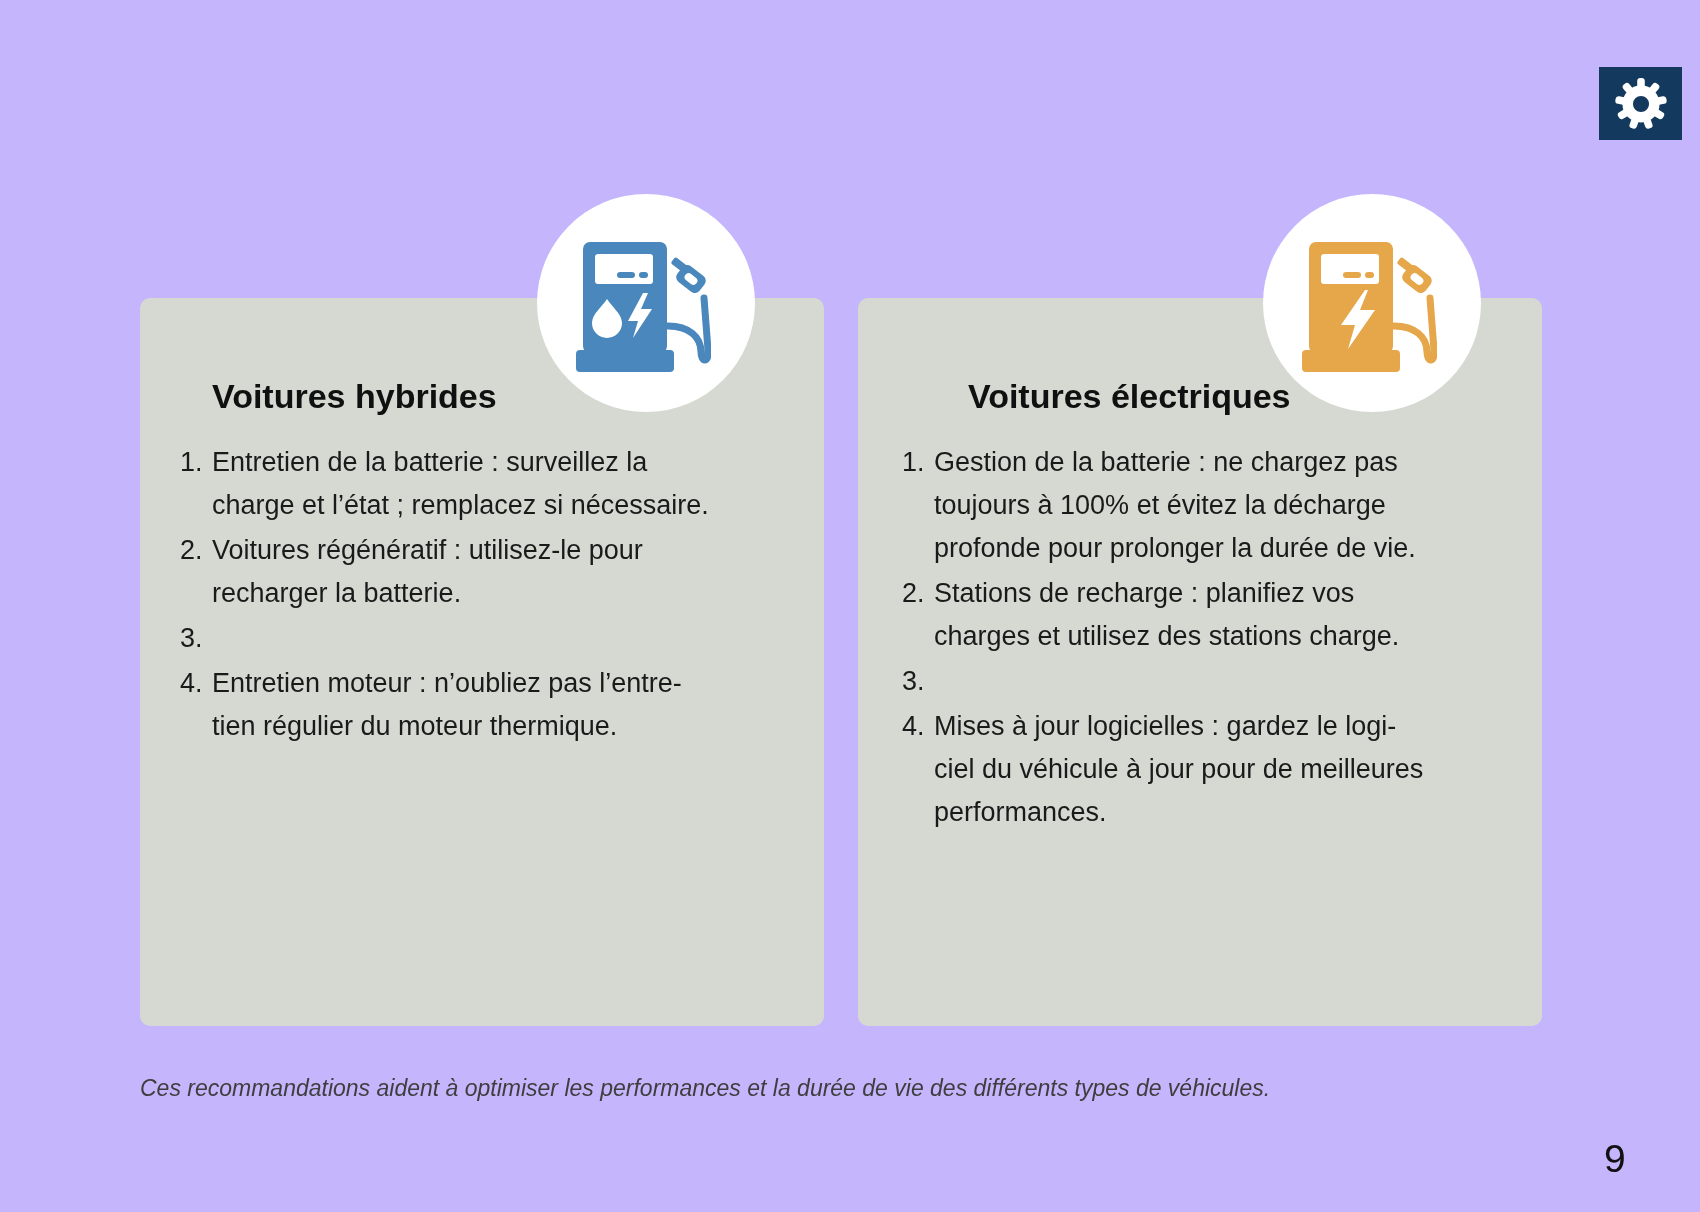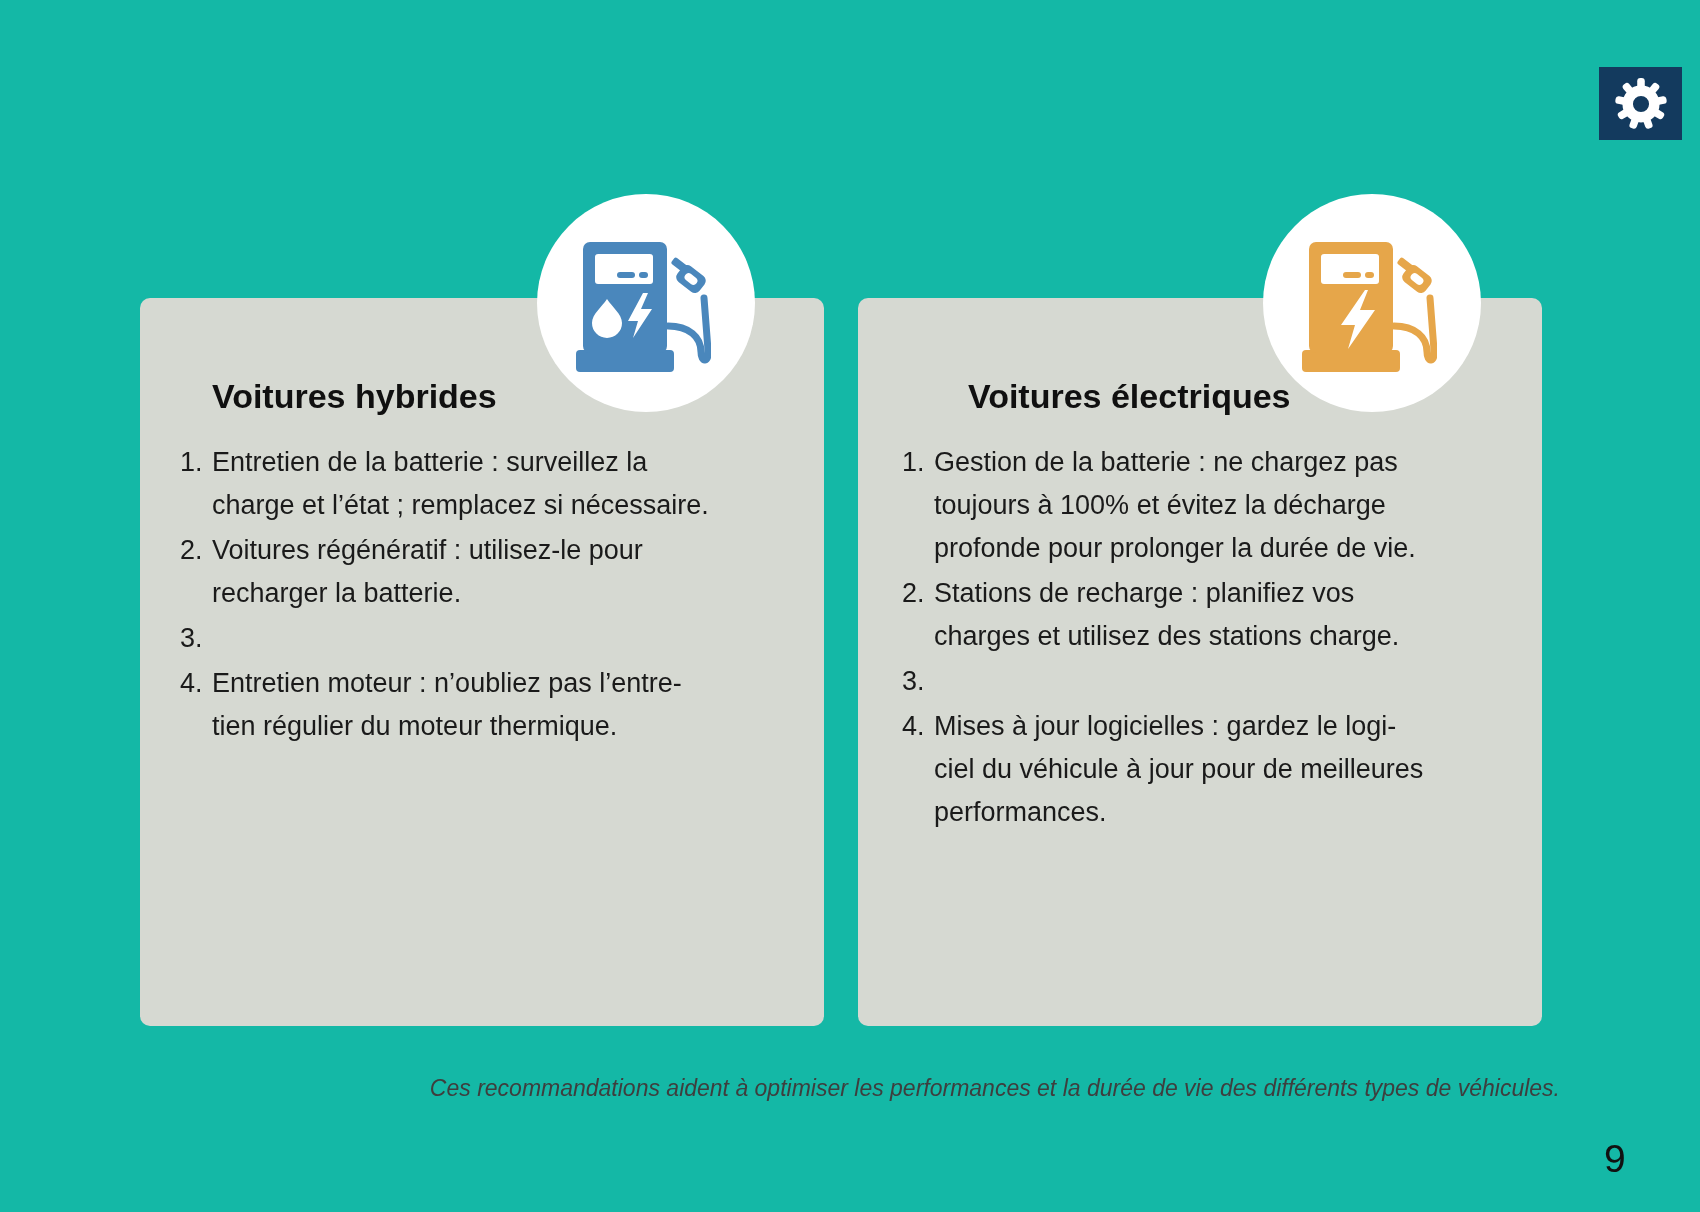--- a/index.html
+++ b/index.html
@@ -1,17 +1,17 @@
 <!DOCTYPE html>
 <html><head>
 <meta charset="utf-8">
 <style>
   html,body{margin:0;padding:0;background:#ffffff;}
   #page{
-    position:relative;width:1700px;height:1212px;background:#14b8a6;overflow:hidden;
+    position:relative;width:1700px;height:1212px;background:#c4b5fd;overflow:hidden;
     font-family:"Liberation Sans", sans-serif;color:#1a1a1a;
   }
   
   .gear-box{position:absolute;left:1599px;top:67px;width:83px;height:73px;background:#133a5e;
     display:flex;align-items:center;justify-content:center;}
   
   .card{position:absolute;top:298px;width:684px;height:728px;background:#d6d9d2;border-radius:10px;}
   .card.left{left:140px;}
   .card.right{left:858px;}
   
@@ -27,21 +27,21 @@
   .card-title.left{left:212px;}
   .card-title.right{left:968px;}
   
   .tips{position:absolute;top:441px;width:628px;list-style:none;margin:0;padding:0;}
   .tips.left{left:180px;}
   .tips.right{left:902px;}
   .tips li{display:flex;align-items:flex-start;font-size:27px;line-height:43px;margin:0 0 2px 0;}
   .tips .num{flex:0 0 32px;width:32px;}
   .tips .txt{white-space:pre-line;}
   
-  .footer{position:absolute;left:140px;top:1074px;width:1420px;text-align:right;
+  .footer{position:absolute;left:140px;top:1074px;width:1420px;text-align:left;
     font-style:italic;font-size:23px;line-height:28px;color:#3e3e3e;}
   
   .page-num{position:absolute;left:1604px;top:1139px;font-size:39px;line-height:40px;color:#111111;}
 </style>
 </head>
 <body>
 
 <div id="page">
 
   <div class="gear-box">

